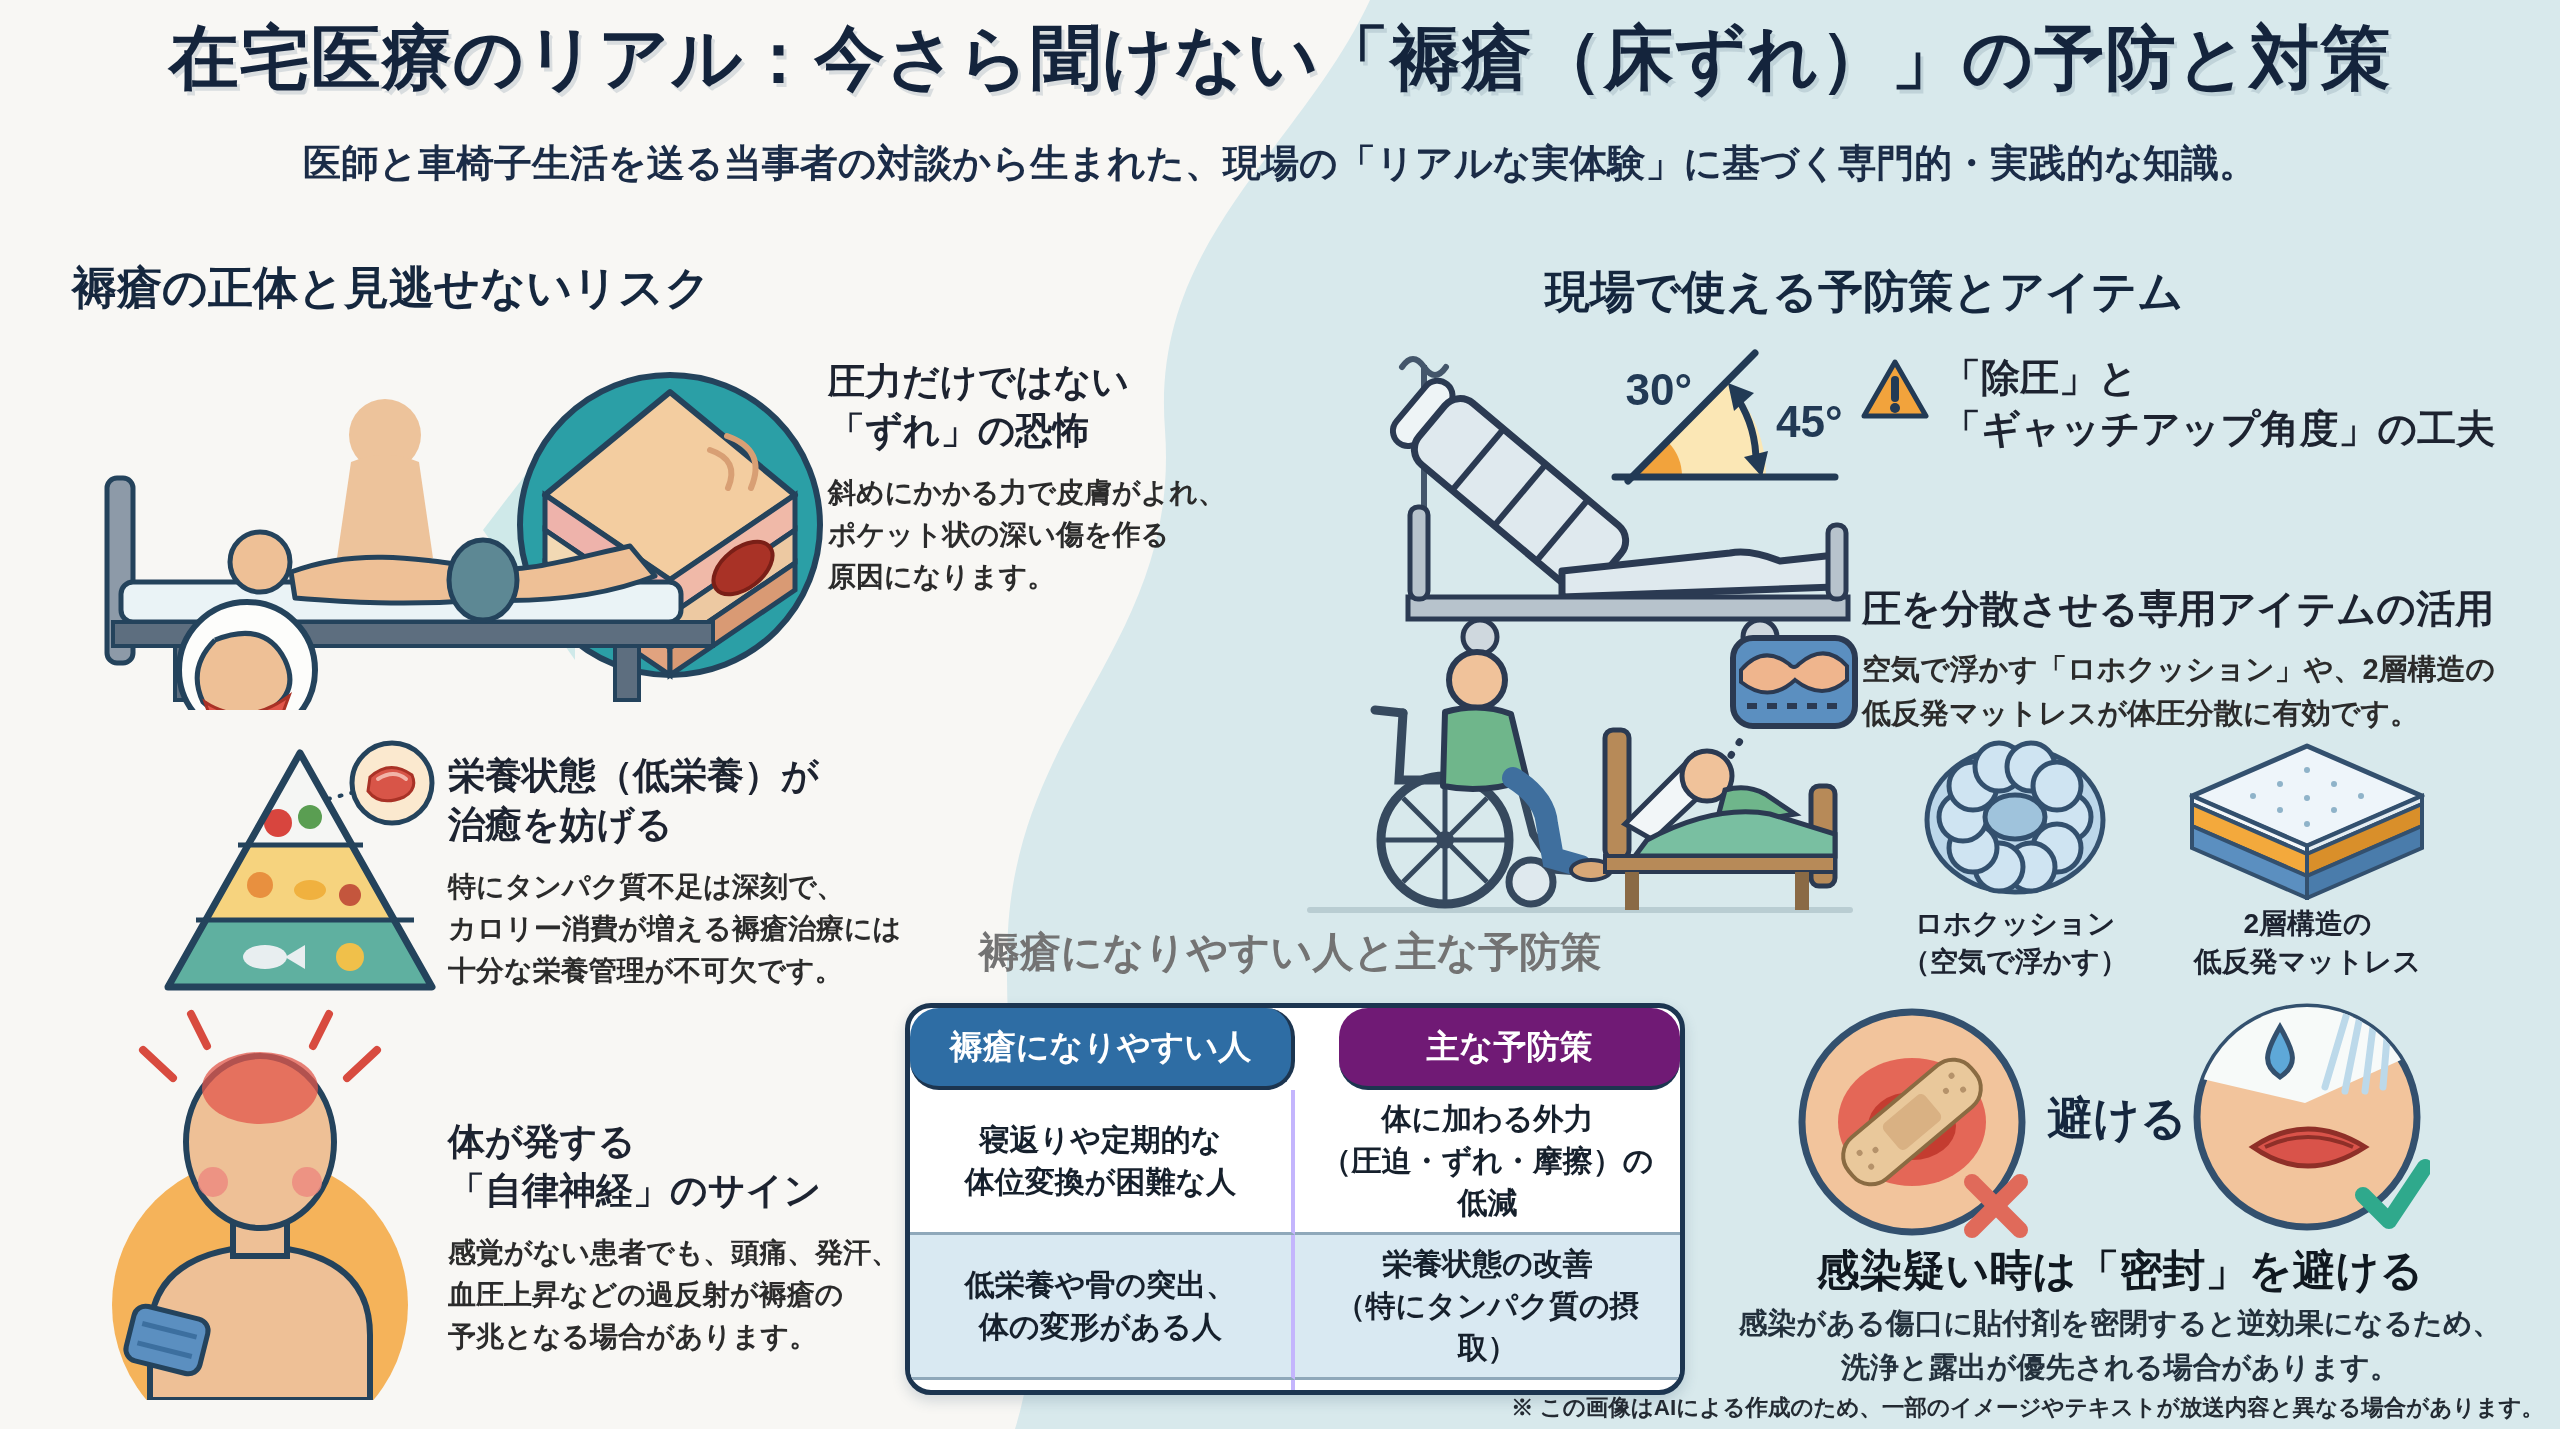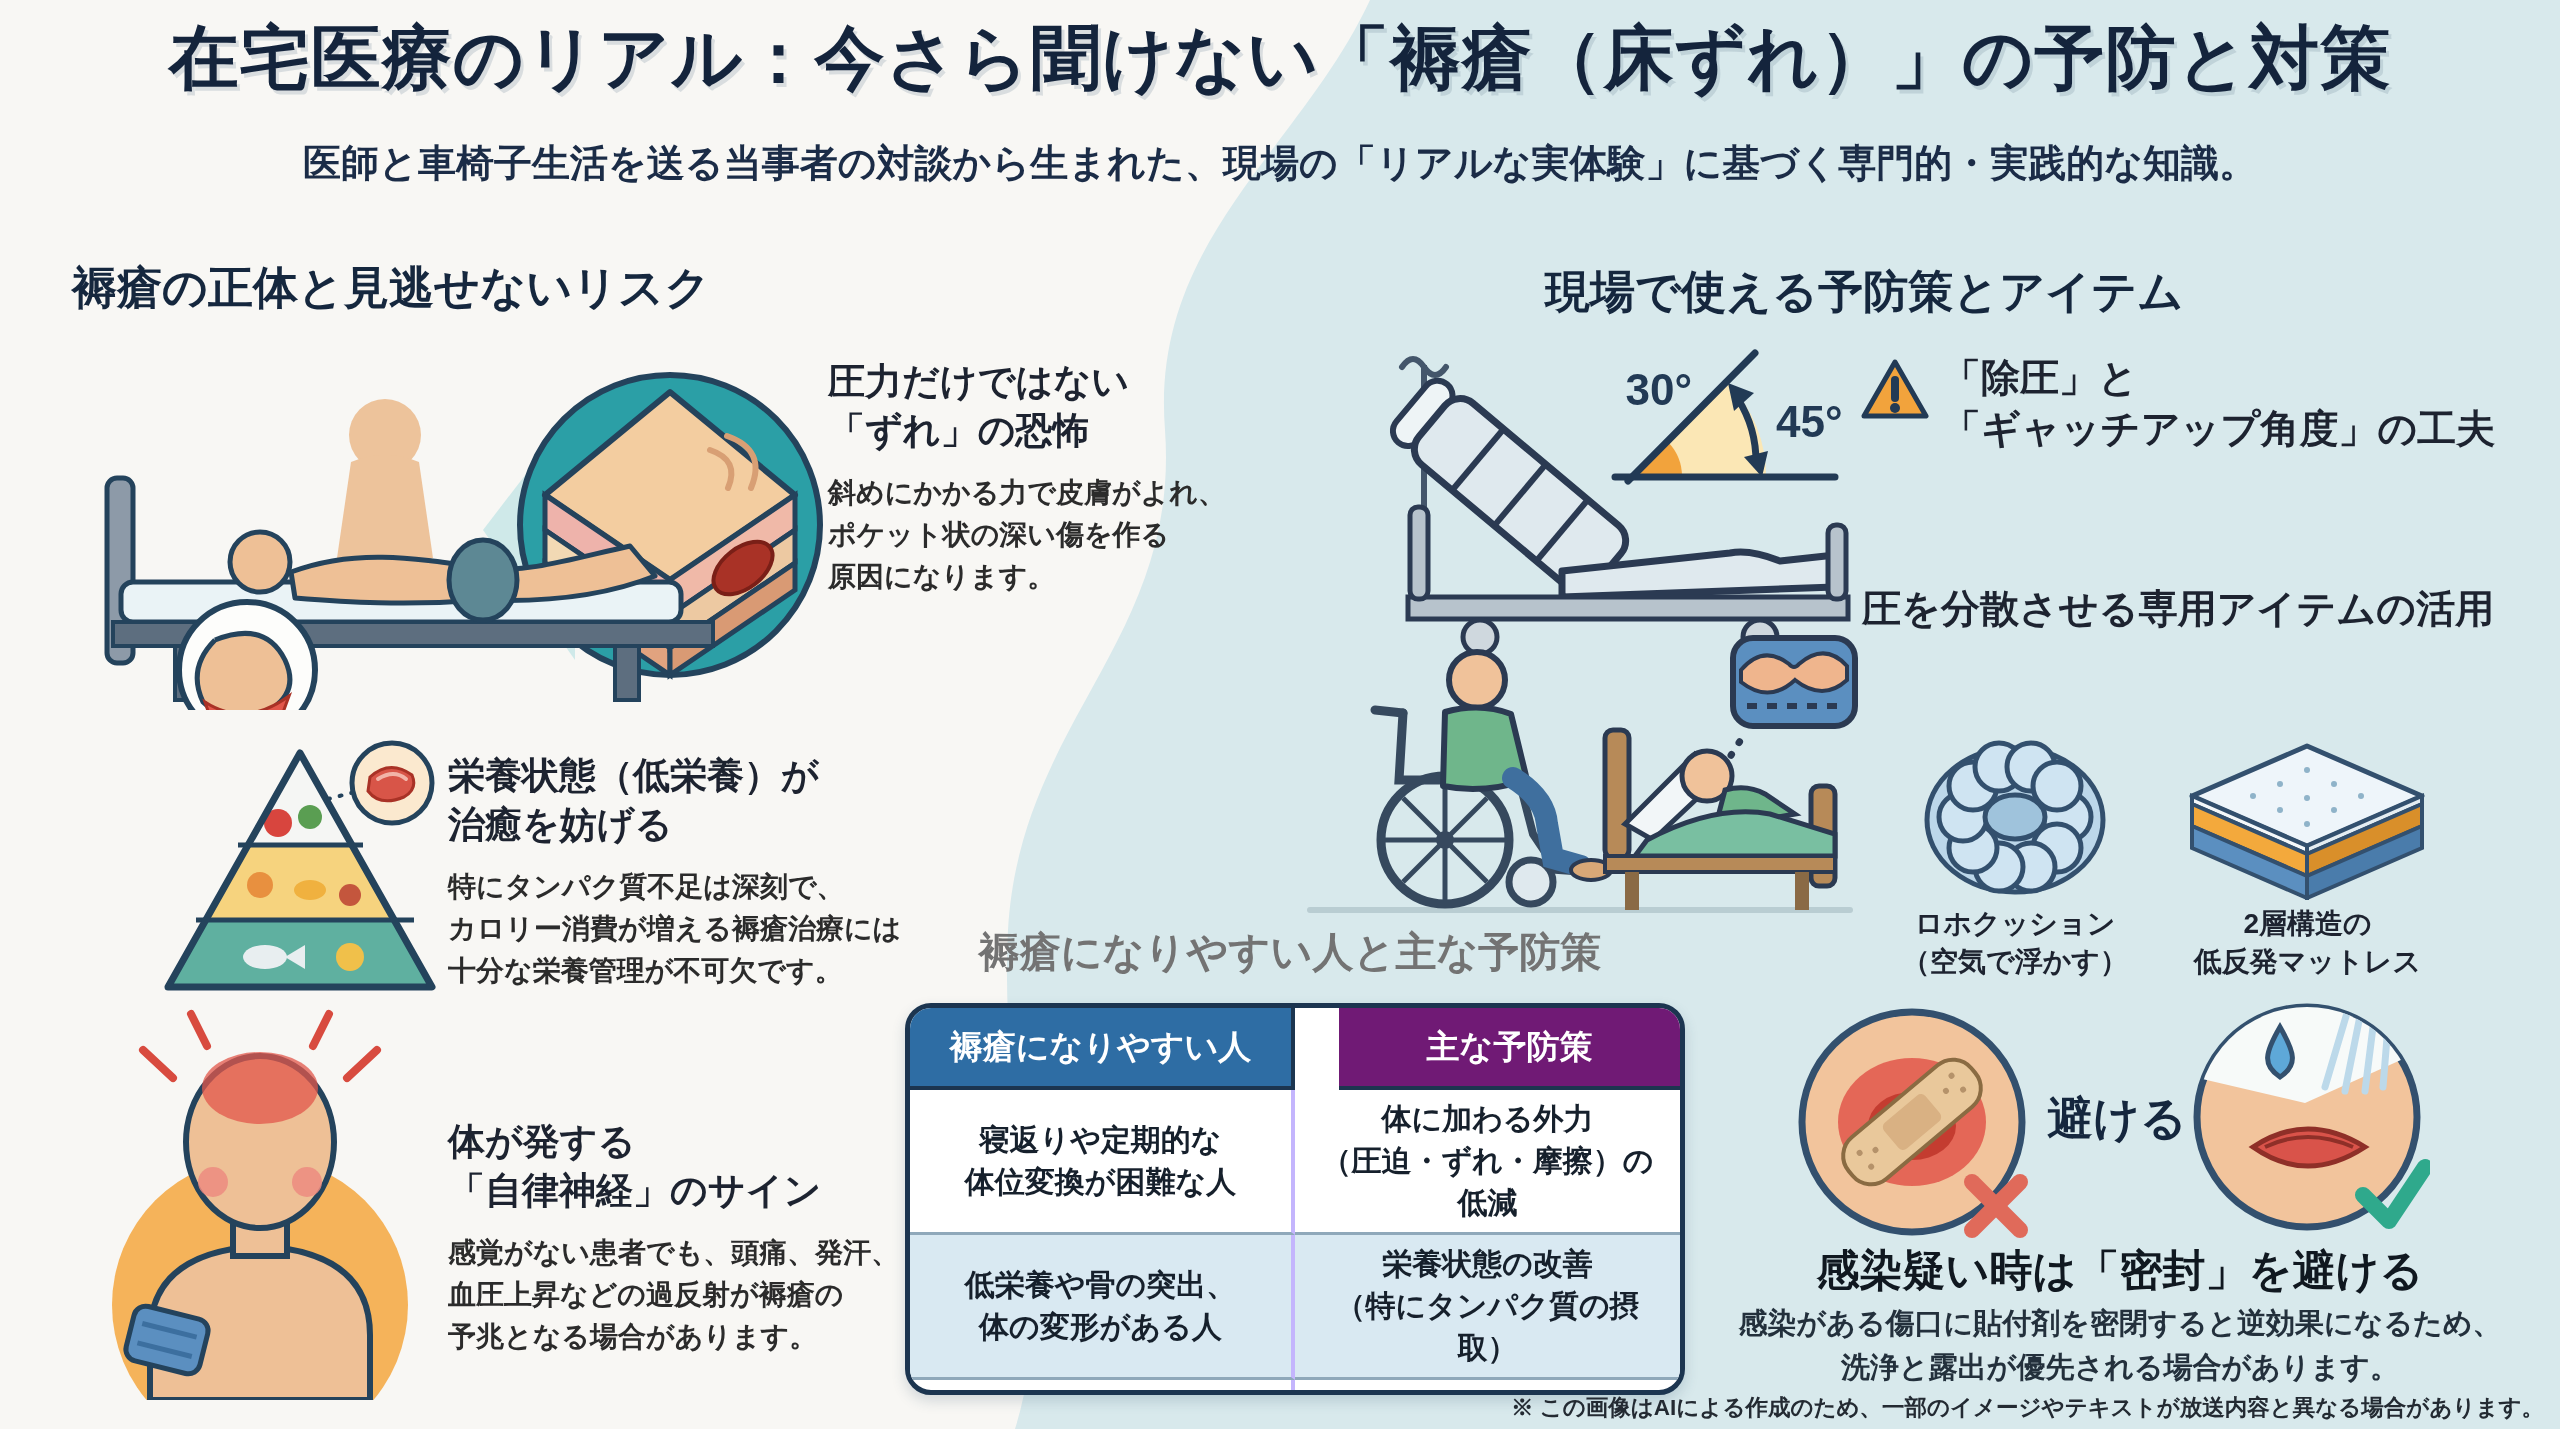--- a/index.html
+++ b/index.html
@@ -13,21 +13,21 @@
   .page-subtitle{left:0;top:138px;width:2560px;text-align:center;font-size:38px;font-weight:bold;color:#1b2c47;}
   .section-heading{font-size:45px;font-weight:bold;color:#15273e;}
   .block-title{font-size:37px;font-weight:bold;color:#1d2330;line-height:1.32;}
   .block-body{font-size:28px;font-weight:bold;color:#2b2b2b;line-height:1.5;margin-top:16px;}
   .caption{font-size:28px;font-weight:bold;color:#1d2330;text-align:center;line-height:1.35;}
   .table-heading{font-size:41px;font-weight:bold;color:#737373;text-align:center;}
   .ptable{display:grid;grid-template-columns:1fr 1fr;grid-template-rows:82px 1fr 1fr 1fr;
           border:5px solid #1c3550;border-radius:26px;overflow:hidden;background:#fff;
           box-shadow:0 6px 14px rgba(40,70,100,.18);}
   .th{display:flex;align-items:center;justify-content:center;color:#fff;font-weight:bold;font-size:33px;
-      border-bottom:4px solid #1c3550;}
+      border-bottom:4px solid #1c3550;border-radius:29px;}
   .th-left{background:#2e6da4;border-right:4px solid #1c3550;}
   .th-right{background:#701a75;margin-left:44px;}
   .td{display:flex;align-items:center;justify-content:center;text-align:center;font-size:30px;font-weight:bold;
       color:#16202c;line-height:1.4;padding:8px 12px;}
   .td-left{border-right:4px solid #c4b5fd;}
   .row-sep{border-bottom:3px solid #8fa8ba;}
   .row-alt{background:#d9e9f2;}
   .avoid-label{font-size:46px;font-weight:bold;color:#15273e;}
   .infection-title{font-size:43px;font-weight:bold;color:#101820;text-align:center;}
   .infection-body{font-size:29px;font-weight:bold;color:#23303c;text-align:center;line-height:1.5;}
@@ -204,20 +204,22 @@
     <line x1="35" y1="22" x2="35" y2="40" stroke="#223a55" stroke-width="8" stroke-linecap="round"></line>
     <circle cx="35" cy="50" r="5" fill="#223a55"></circle>
   </svg>
 
   <div class="abs" style="left:1942px;top:352px;width:600px;">
     <div class="block-title pre" style="font-size:39px;">「除圧」と
 「ギャッチアップ角度」の工夫</div>
   </div>
 
   <div class="abs block-title" style="left:1862px;top:583px;width:680px;font-size:39px;">圧を分散させる専用アイテムの活用</div>
+  <div class="abs block-body pre" style="left:1862px;top:648px;width:680px;margin-top:0;font-size:29px;">空気で浮かす「ロホクッション」や、2層構造の
+低反発マットレスが体圧分散に有効です。</div>
 
   <svg class="abs" style="left:1295px;top:618px;width:570px;height:310px;" viewBox="0 0 570 310">
     <line x1="15" y1="292" x2="555" y2="292" stroke="#b9cdd2" stroke-width="6" stroke-linecap="round"></line>
     <g>
       <rect x="438" y="20" width="122" height="88" rx="20" fill="#5b8fc0" stroke="#2b3a52" stroke-width="6"></rect>
       <path d="M446,52 Q468,26 494,46 Q499,52 504,46 Q530,24 552,48 L552,62 Q528,84 500,62 Q474,86 446,64 Z" fill="#efb58d" stroke="#2b3a52" stroke-width="4"></path>
       <line x1="452" y1="88" x2="548" y2="88" stroke="#2b3a52" stroke-width="6" stroke-dasharray="10 10"></line>
     </g>
     <line x1="428" y1="150" x2="452" y2="112" stroke="#2b3a52" stroke-width="7" stroke-dasharray="1 14" stroke-linecap="round"></line>
     <circle cx="150" cy="222" r="64" fill="none" stroke="#36495e" stroke-width="9"></circle>

